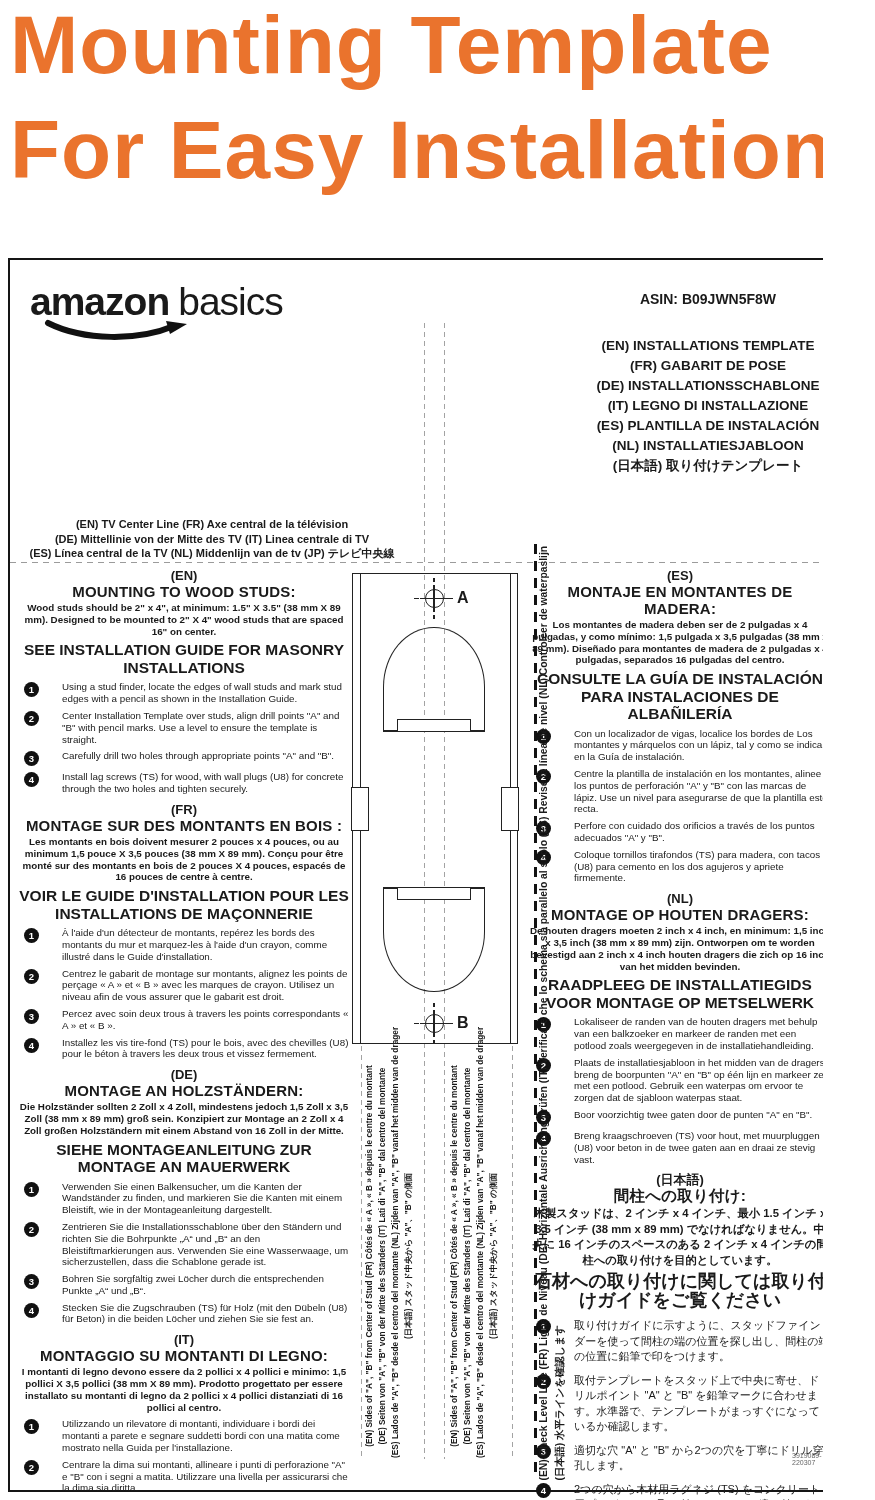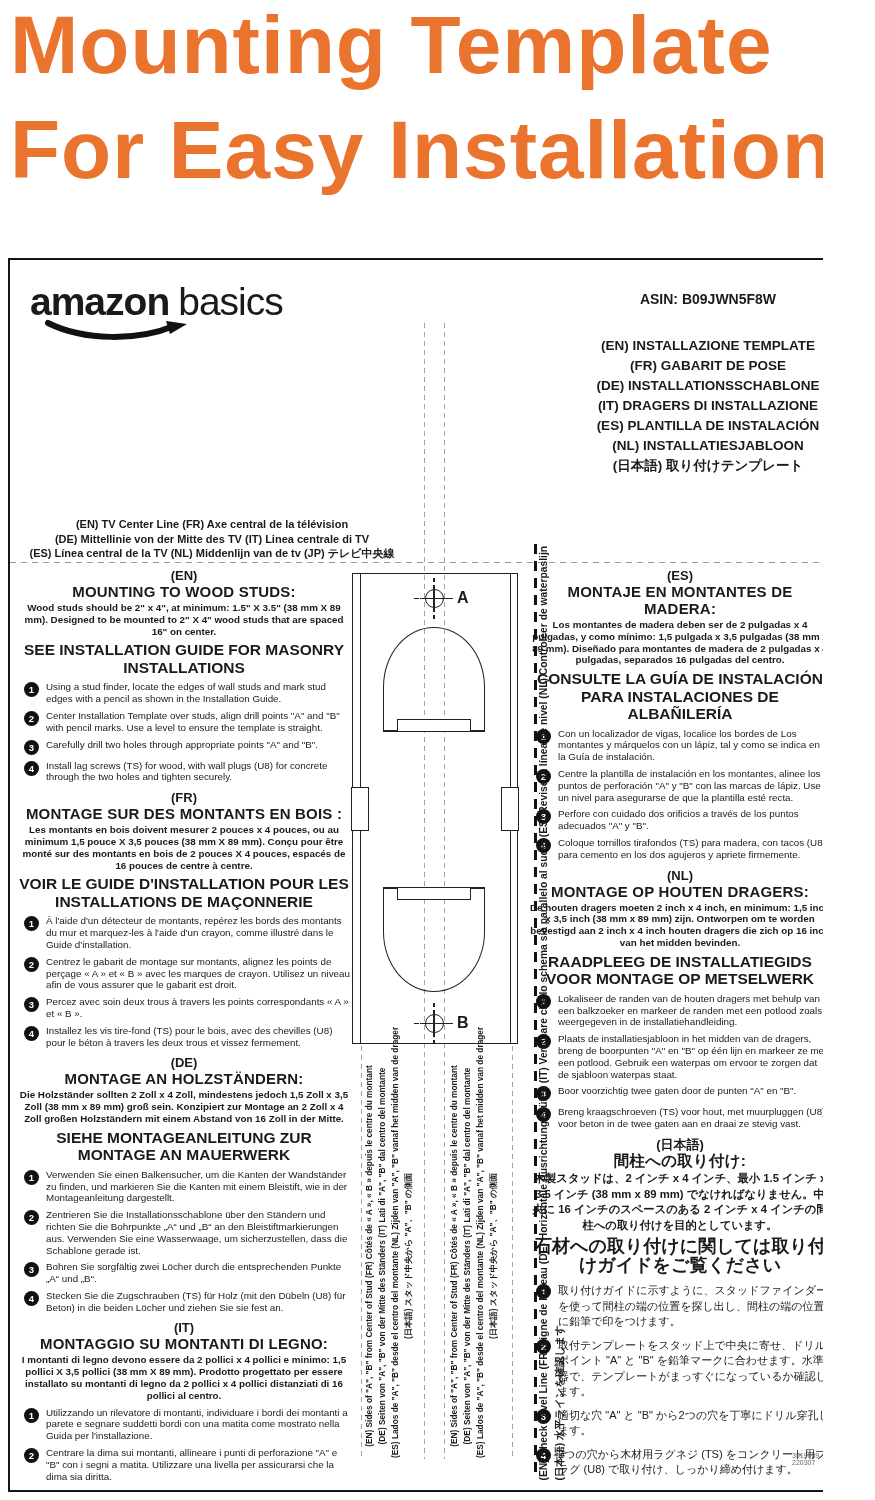--- a/index.html
+++ b/index.html
@@ -49,21 +49,21 @@
   #col-left{left:18px;width:332px;}
   #col-right{left:530px;width:300px;}
   .sec{margin-bottom:7px;}
   .sec-lang{font-size:13px;font-weight:700;line-height:15px;margin-top:2px;}
   .sec-title{font-size:15px;font-weight:700;line-height:17px;letter-spacing:.2px;}
   .sec-intro{font-size:9.8px;font-weight:700;line-height:11.8px;margin-top:2px;}
   .sec-subhead{font-size:15.5px;font-weight:700;line-height:17.5px;margin:4px 0 5px 0;}
   .step{display:flex;gap:7px;margin:5px 0 0 6px;text-align:left;align-items:flex-start;}
   .badge{flex:0 0 auto;width:15px;height:15px;border-radius:50%;background:#111;color:#fff;
          font-size:9.5px;font-weight:700;line-height:15px;text-align:center;margin-top:1px;}
-  .step-text{font-size:9.8px;line-height:11.8px;}
+  .step-text{font-size:9.8px;line-height:11.8px;margin-left:16px;}
   .sec.jp .sec-title{font-size:15.5px;}
   .sec.jp .sec-intro{font-size:11.3px;line-height:15.5px;}
   .sec.jp .sec-subhead{font-size:18px;line-height:19px;}
   .sec.jp .step-text{font-size:11px;line-height:15.5px;}
   .sec.jp .step{margin-top:8px;}
   
   .rot{position:absolute;transform:rotate(-90deg);transform-origin:center center;}
   .rot-note{width:404px;height:54px;text-align:center;}
   .rot-note div{font-size:8.3px;font-weight:600;line-height:13px;white-space:nowrap;}
   .rot-check{width:918px;height:33px;text-align:left;}
@@ -86,24 +86,24 @@
     <span class="b1">amazon</span><span class="b2">basics</span>
   </div>
   <svg class="swoosh" width="150" height="26" viewBox="0 0 150 26">
     <path d="M6 4 C 42 22, 96 22, 132 7" fill="none" stroke="#111" stroke-width="6" stroke-linecap="round"></path>
     <path d="M124 2 L145 5 L128 15 Z" fill="#111"></path>
   </svg>
 
   <div class="header-right">
     <div class="asin">ASIN: B09JWN5F8W</div>
     <div class="tpl-labels" id="tpl-labels">
-        <div>(EN) INSTALLAZIONE TEMPLATE</div>
+        <div>(EN) INSTALLATIONS TEMPLATE</div>
         <div>(FR) GABARIT DE POSE</div>
         <div>(DE) INSTALLATIONSSCHABLONE</div>
-        <div>(IT) DRAGERS DI INSTALLAZIONE</div>
+        <div>(IT) LEGNO DI INSTALLAZIONE</div>
         <div>(ES) PLANTILLA DE INSTALACIÓN</div>
         <div>(NL) INSTALLATIESJABLOON</div>
         <div>(日本語) 取り付けテンプレート</div>
       </div>
   </div>
 
   <div class="tvc" id="tvc-labels">
       <div>(EN) TV Center Line   (FR) Axe central de la télévision</div>
       <div>(DE) Mittellinie von der Mitte des TV   (IT) Linea centrale di TV</div>
       <div>(ES) Línea central de la TV   (NL) Middenlijn van de tv   (JP) テレビ中央線</div>

